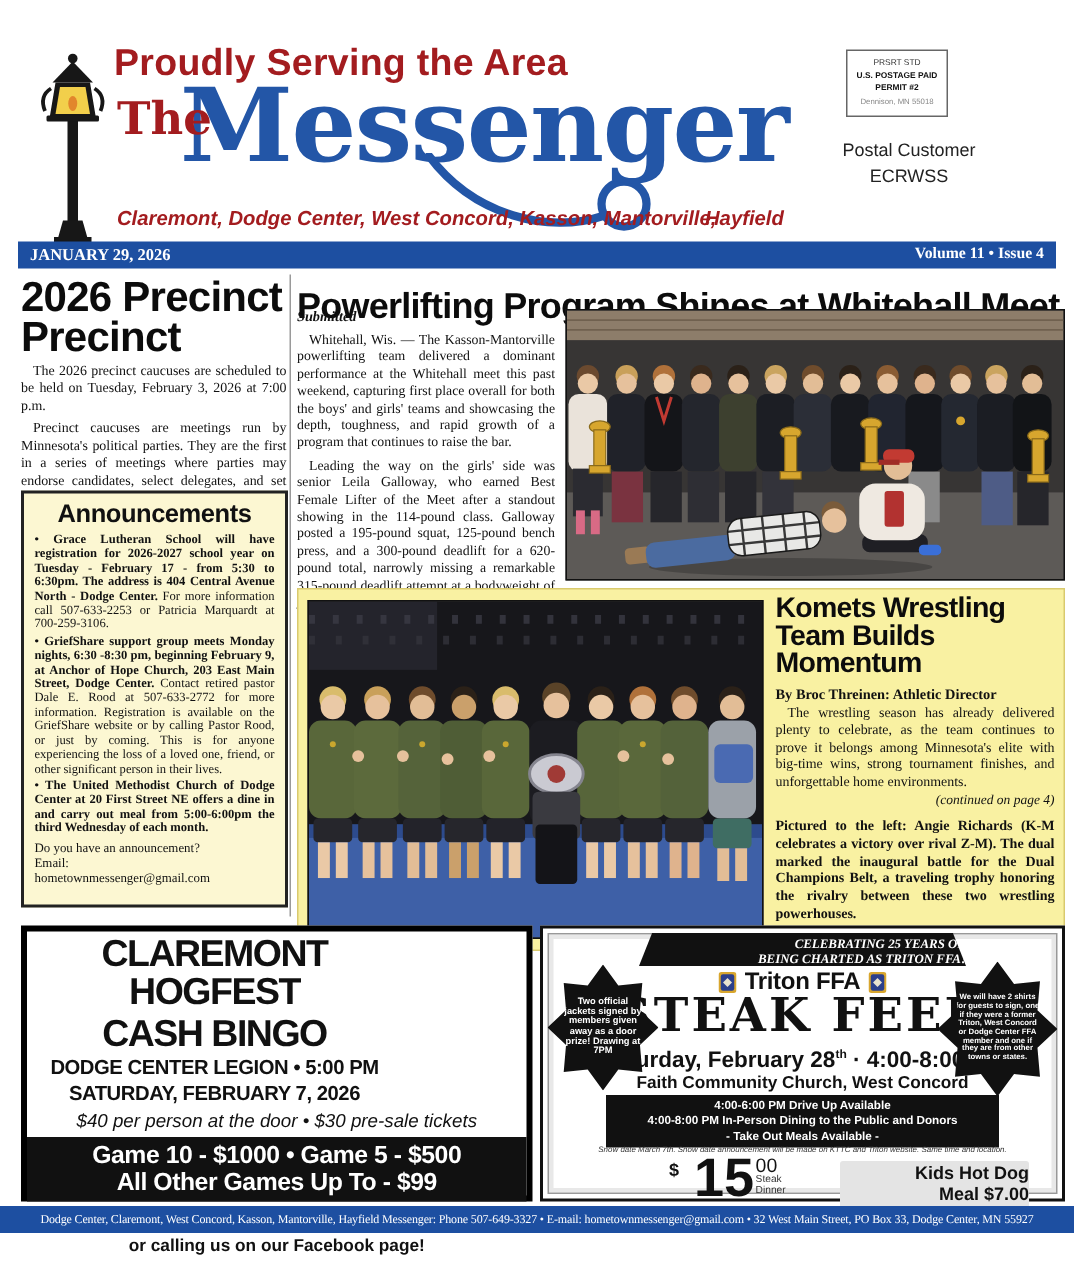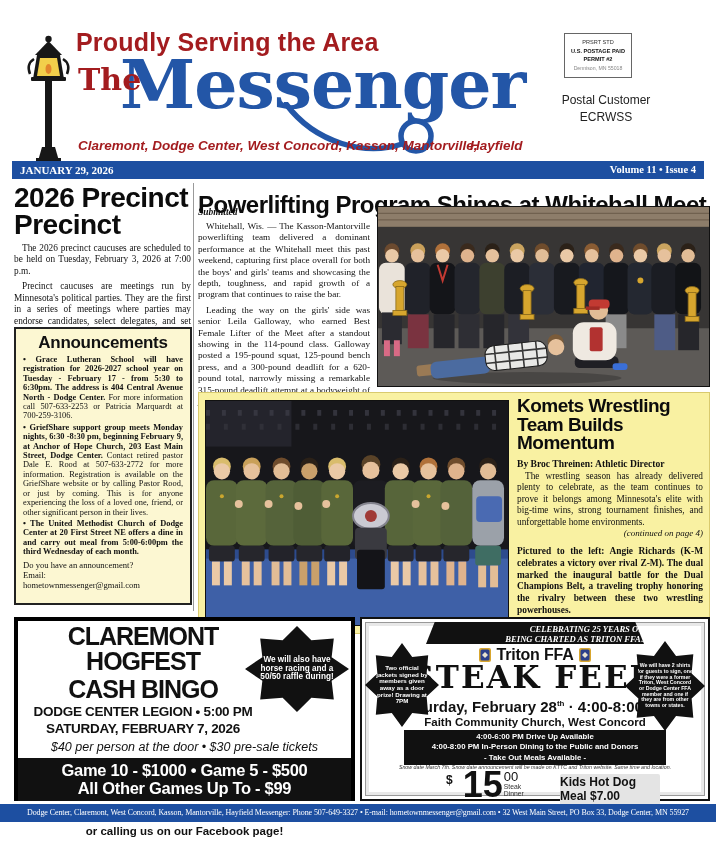--- a/index.html
+++ b/index.html
@@ -102,21 +102,21 @@
   .steak-box{left:50%;transform:translateX(-50%);top:111px;width:262px;background:#111;color:#fff;
              text-align:center;font-weight:bold;font-size:7.8px;line-height:1.32;padding:2px 0;}
   .steak-fine{left:50%;transform:translateX(-50%);top:145px;width:300px;text-align:center;
               font-style:italic;font-size:5.3px;color:#333;}
   .price-group{left:84px;top:151px;display:flex;align-items:flex-start;color:#111;}
   .price-dollar{font-weight:800;font-size:12px;margin-top:3px;}
   .price-whole{font-weight:800;font-size:36px;line-height:.85;margin-left:10px;}
   .price-side{margin-left:1px;}
   .price-cents{font-weight:400;font-size:13px;line-height:1;}
   .price-lab{font-size:6.8px;color:#333;line-height:1.1;}
-  .kids-box{left:198px;top:155px;width:100px;background:#e4e4e4;border-radius:2px;text-align:left;
+  .kids-box{left:198px;top:155px;width:126px;background:#e4e4e4;border-radius:2px;text-align:right;
             font-weight:800;font-size:12px;line-height:1.15;padding:2px 0;}
   .steak-star-l{left:3px;top:24px;width:74px;height:84px;font-size:6.2px;line-height:1.08;}
   .steak-star-l span{display:block;width:52px;}
   .steak-star-r{right:3px;top:22px;width:80px;height:90px;font-size:5.2px;line-height:1.1;}
   .steak-star-r span{display:block;width:56px;}
 </style>
 </head>
 <body>
 
 <div class="page">
@@ -407,23 +407,20 @@
       <p class="komets-byline">By Broc Threinen: Athletic Director</p>
       <p class="body-p">The wrestling season has already delivered plenty to celebrate, as the team continues to prove it belongs among Minnesota's elite with big-time wins, strong tournament finishes, and unforgettable home environments.</p>
       <div class="cont">(continued on page 4)</div>
       <p class="komets-caption">Pictured to the left: Angie Richards (K-M celebrates a victory over rival Z-M). The dual marked the inaugural battle for the Dual Champions Belt, a traveling trophy honoring the rivalry between these two wrestling powerhouses.</p>
     </div>
   </div>
 
   <div class="abs hog-ad">
     <div class="hog-title">CLAREMONT HOGFEST</div>
     <div class="hog-title">CASH BINGO</div>
-    <div class="starburst hog-star">
-      <span>We will also have horse racing and a 50/50 raffle during!</span>
-    </div>
     <div class="hog-line">DODGE CENTER LEGION  •  5:00 PM</div>
     <div class="hog-line">SATURDAY, FEBRUARY 7, 2026</div>
     <div class="hog-price">$40 per person at the door  •  $30 pre-sale tickets</div>
     <div class="hog-games">
       <div>Game 10 - $1000  •  Game 5 - $500</div>
       <div>All Other Games Up To - $99</div>
     </div>
     <div class="hog-email">
       <div>Email for presale tickets at claremonthogfest@gmail.com</div>
       <div>or calling us on our Facebook page!</div>

